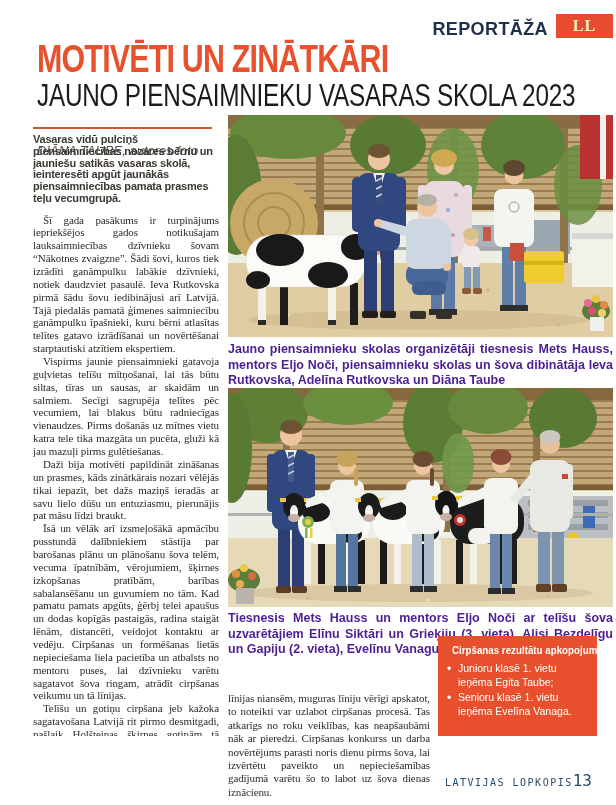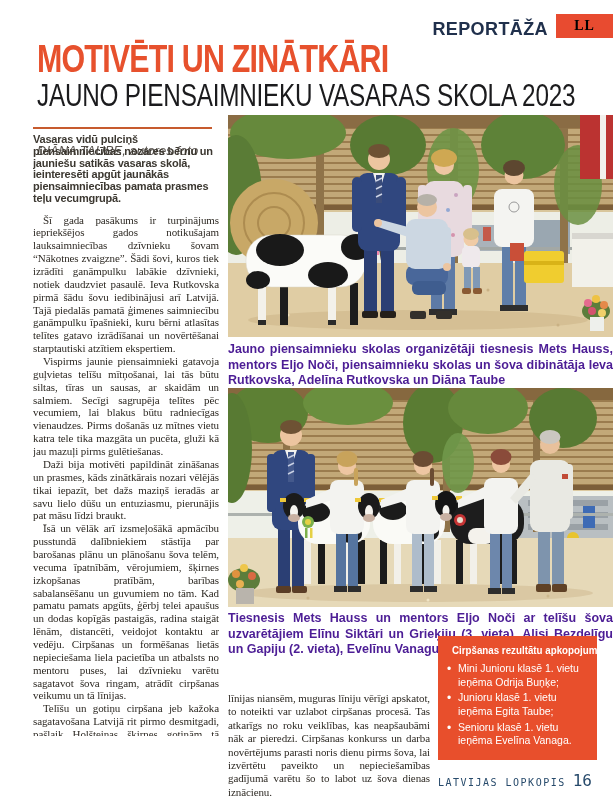--- a/index.html
+++ b/index.html
@@ -4,22 +4,22 @@
 <style>
   html,body{margin:0;padding:0;background:#ffffff;}
   .page{position:relative;width:616px;height:805px;background:#ffffff;overflow:hidden;
         font-family:"Liberation Sans",sans-serif;color:#2e2a25;}
 
   
   .kicker-label{position:absolute;top:19px;right:68px;font-size:18px;font-weight:bold;
         color:#20304c;letter-spacing:.4px;}
   .logo-box{position:absolute;top:14px;right:3px;width:57px;height:24px;background:#e84b30;
         display:flex;align-items:center;justify-content:center;}
-  .logo-box span{color:#000000;font-family:"Liberation Serif",serif;font-weight:bold;
-        font-size:14px;letter-spacing:1px;}
+  .logo-box span{color:#fef9c3;font-family:"Liberation Serif",serif;font-weight:bold;
+        font-size:16px;letter-spacing:1px;}
   h1.title{position:absolute;left:37px;top:40px;margin:0;font-size:38px;line-height:1;
         font-weight:bold;color:#e7512d;letter-spacing:-1px;white-space:nowrap;
         transform:scaleX(.80);transform-origin:left top;}
   h2.subtitle{position:absolute;left:37px;top:79px;margin:0;font-size:32px;line-height:1;
         font-weight:400;color:#1b1b1d;letter-spacing:-.3px;white-space:nowrap;
         transform:scaleX(.76);transform-origin:left top;}
   .byline{position:absolute;left:37px;top:110px;font-size:13px;font-style:italic;color:#55504b;margin-top:33px;}
   .byline-rule{position:absolute;left:33px;top:127px;width:179px;height:2px;background:#c75b2e;}
 
   
@@ -37,31 +37,31 @@
   .caption{position:absolute;left:228px;width:385px;margin:0;font-size:12.5px;font-weight:bold;
         line-height:1.25;color:#4c1d95;text-align:justify;}
   .caption1{top:342px;}
   .caption2{top:611px;}
 
   
   .continuation{position:absolute;left:228px;top:692px;width:202px;height:140px;overflow:hidden;}
   .continuation p{margin:0;font-family:"Liberation Serif",serif;font-size:11px;line-height:1.22;
         text-align:justify;color:#2e2a24;letter-spacing:-.1px;}
 
-  .results-box{position:absolute;left:438px;top:636px;width:159px;height:124px;background:#e84f2c;
+  .results-box{position:absolute;left:438px;top:636px;width:159px;height:100px;background:#e84f2c;
         color:#ffffff;box-sizing:border-box;padding:8px 9px 6px 9px;}
   .results-title{font-size:10.5px;font-weight:bold;text-align:center;white-space:nowrap;
         transform:scaleX(.93);transform-origin:center top;margin-bottom:6px;}
   .results-box ul{list-style:none;margin:0;padding:0;}
   .results-box li{position:relative;padding-left:11px;font-size:10.5px;line-height:1.3;
         margin-bottom:2px;}
   .results-box li::before{content:"\2022";position:absolute;left:0;top:0;font-size:12px;}
 
   
-  .footer{position:absolute;top:771px;right:24px;display:flex;align-items:baseline;gap:7px;
+  .footer{position:absolute;top:771px;right:24px;display:flex;align-items:baseline;
         color:#274a6b;}
   .footer .mag{font-family:"DejaVu Sans Mono",monospace;font-size:10px;letter-spacing:1.5px;}
   .footer .pagenum{font-family:"DejaVu Sans Mono",monospace;font-size:16px;}
 </style>
 </head>
 <body>
 
 <div class="page">
 
   <span class="kicker-label">REPORTĀŽA</span>
@@ -396,24 +396,23 @@
   </figure>
   <figcaption class="caption caption2">Tiesnesis Mets Hauss un mentors Eljo Noči ar telīšu šova uzvarētājiem Elīnu Siktāri un Grieķiju (3. vieta), Alisi Bezdelīgu un Gapiju (2. vieta), Evelīnu Vanagu un Alaukstu (1. vieta)</figcaption>
 
   <div class="continuation">
     <p>līnijas niansēm, muguras līniju vērīgi apskatot, to noteikti var uzlabot cirpšanas procesā. Tas atkarīgs no roku veiklības, kas neapšaubāmi nāk ar pieredzi. Cirpšanas konkurss un darba novērtējums parasti noris dienu pirms šova, lai izvērtētu paveikto un nepieciešamības gadījumā varētu šo to labot uz šova dienas iznācienu.</p>
   </div>
 
   <div class="results-box">
     <div class="results-title">Cirpšanas rezultātu apkopojums</div>
     <ul>
-      <li>Mini Junioru klasē 1. vietu ieņēma Odrija Buņķe;</li>
       <li>Junioru klasē 1. vietu ieņēma Egita Taube;</li>
       <li>Senioru klasē 1. vietu ieņēma Evelīna Vanaga.</li>
     </ul>
   </div>
 
   <div class="footer">
     <span class="mag">LATVIJAS LOPKOPIS</span>
-    <span class="pagenum">16</span>
+    <span class="pagenum">13</span>
   </div>
 
 </div>
 
 </body></html>

